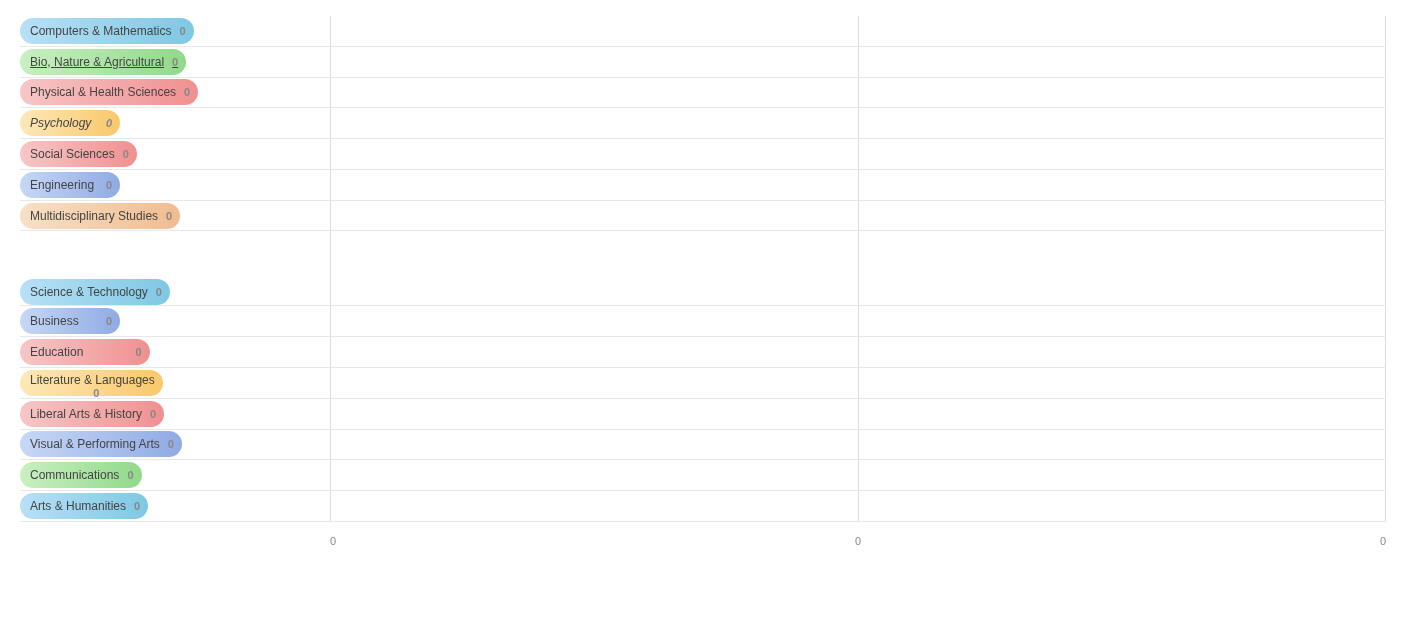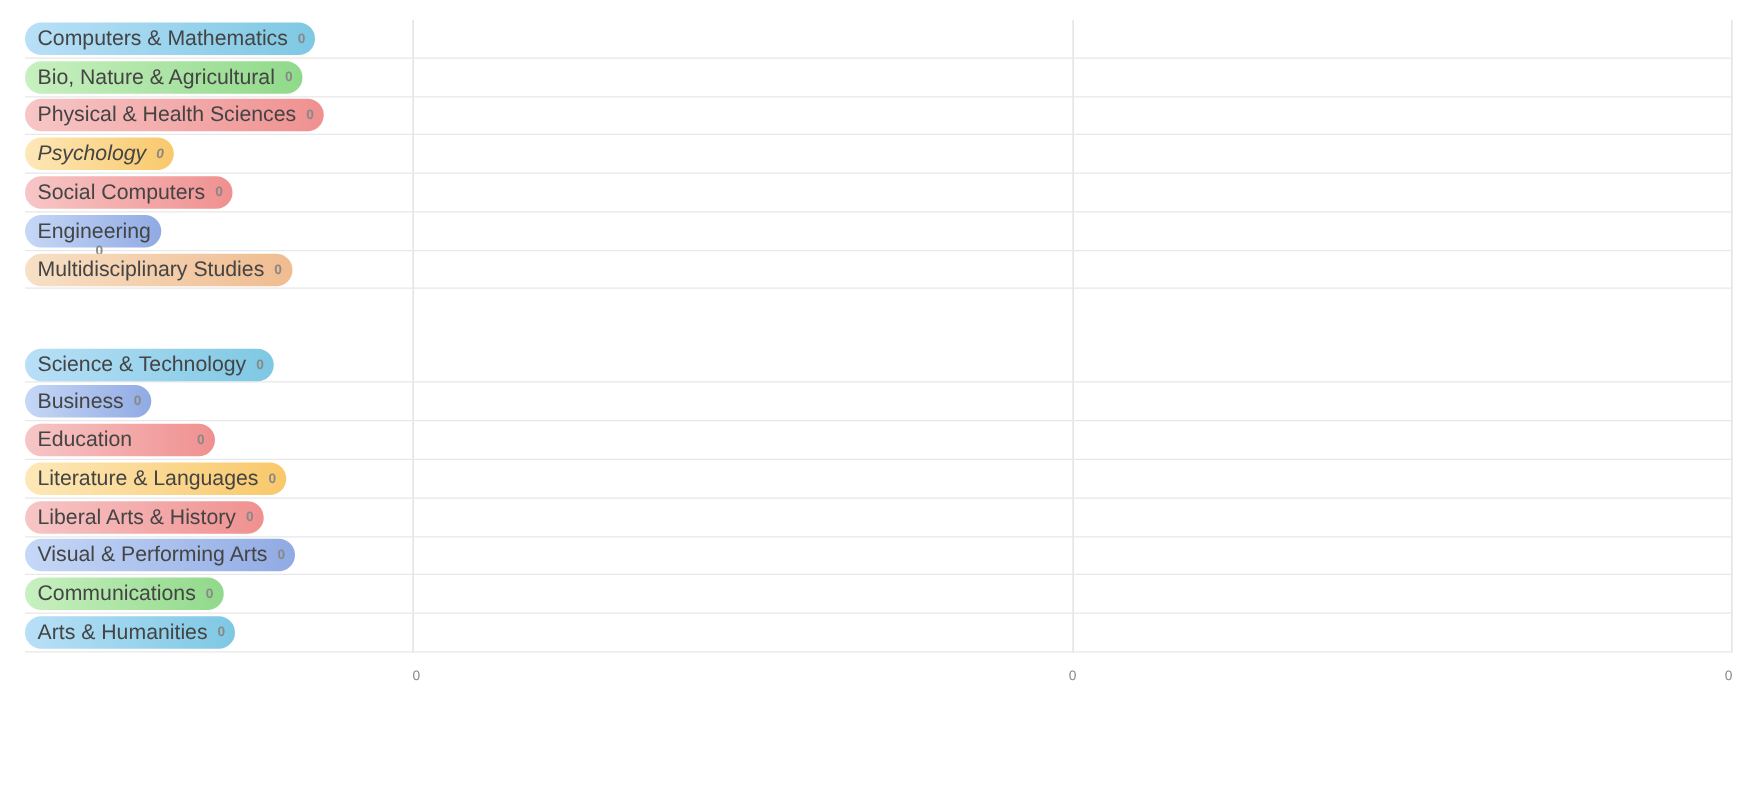--- a/index.html
+++ b/index.html
@@ -81,21 +81,21 @@
       border-radius: 20px;
       padding: 3px 8px 3px 10px;
       font-size: 12px;
       color: #444;
       white-space: nowrap;
       height: 26px;
       min-width: 100px;
     }
     .bar-pill .pill-label {
       flex: 1;
-      font-size: 17px;
+      font-size: 12px;
     }
     .bar-pill .pill-value {
       margin-left: 8px;
       font-size: 11px;
       color: #888;
       font-weight: bold;
     }
     .bar-area {
       flex: 1;
       height: 100%;
@@ -113,30 +113,30 @@
       justify-content: space-between;
     }
     .x-label {
       font-size: 11px;
       color: #888;
       text-align: center;
     }
 
     
     .pill-0  { background: linear-gradient(to right, #b8e0f7, #7ec8e3); }
-    .pill-1  { background: linear-gradient(to right, #c8f0c0, #90d98a); }
+    .pill-1  { background: linear-gradient(to right, #c8f0c0, #90d98a); text-decoration: underline; }
     .pill-2  { background: linear-gradient(to right, #f7c6c6, #f09090); }
     .pill-3  { background: linear-gradient(to right, #fde8b8, #f9c86a); font-style: italic; }
     .pill-4  { background: linear-gradient(to right, #f7c6c6, #f09090); }
-    .pill-5  { background: linear-gradient(to right, #c6d8f7, #90aae3); flex-direction: column; }
+    .pill-5  { background: linear-gradient(to right, #c6d8f7, #90aae3); }
     .pill-6  { background: linear-gradient(to right, #f7e0c6, #f0bc90); }
     .pill-7  { background: linear-gradient(to right, #b8e0f7, #7ec8e3); margin-top: 48px; }
     .pill-8  { background: linear-gradient(to right, #c6d8f7, #90aae3); justify-content: space-between; }
     .pill-9  { background: linear-gradient(to right, #f7c6c6, #f09090); gap: 44px; }
-    .pill-10 { background: linear-gradient(to right, #fde8b8, #f9c86a); }
+    .pill-10 { background: linear-gradient(to right, #fde8b8, #f9c86a); flex-direction: column; }
     .pill-11 { background: linear-gradient(to right, #f7c6c6, #f09090); }
     .pill-12 { background: linear-gradient(to right, #c6d8f7, #90aae3); }
     .pill-13 { background: linear-gradient(to right, #c8f0c0, #90d98a); }
     .pill-14 { background: linear-gradient(to right, #b8e0f7, #7ec8e3); }
   </style>
 </head>
 <body>
 
 <div class="chart-container">
   <div class="chart-title"></div>
@@ -183,21 +183,21 @@
             <div class="bar-pill pill-3">
               <span class="pill-label">Psychology</span>
               <span class="pill-value">0</span>
             </div>
           </div>
           <div class="bar-area"></div>
         </div>
         <div class="chart-row">
           <div class="row-label-area">
             <div class="bar-pill pill-4">
-              <span class="pill-label">Social Computers</span>
+              <span class="pill-label">Social Sciences</span>
               <span class="pill-value">0</span>
             </div>
           </div>
           <div class="bar-area"></div>
         </div>
         <div class="chart-row">
           <div class="row-label-area">
             <div class="bar-pill pill-5">
               <span class="pill-label">Engineering</span>
               <span class="pill-value">0</span>

